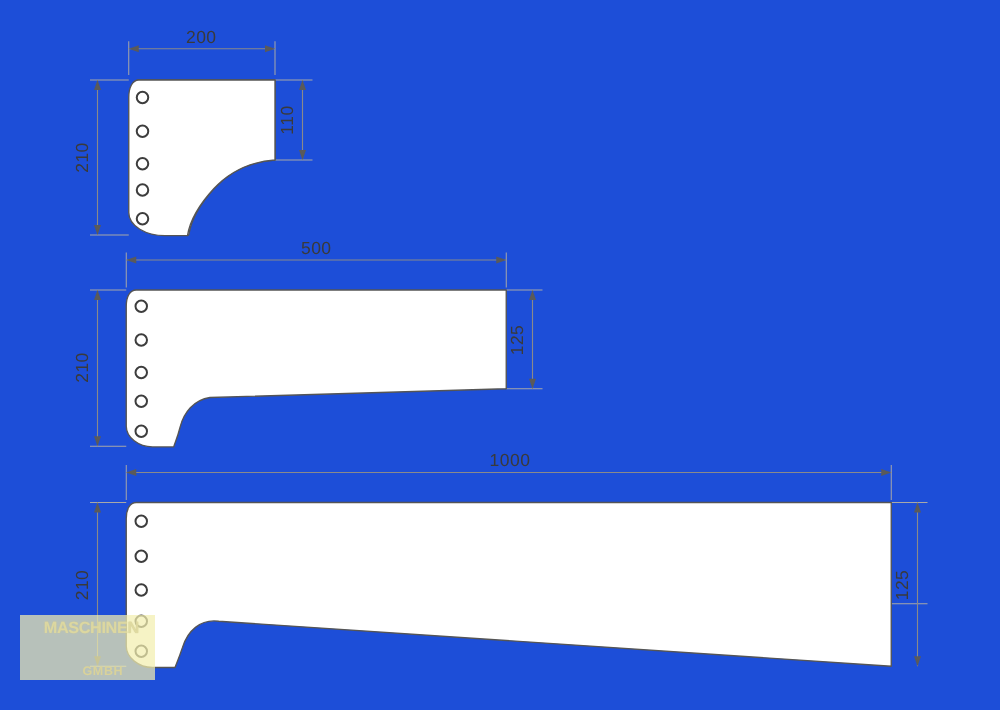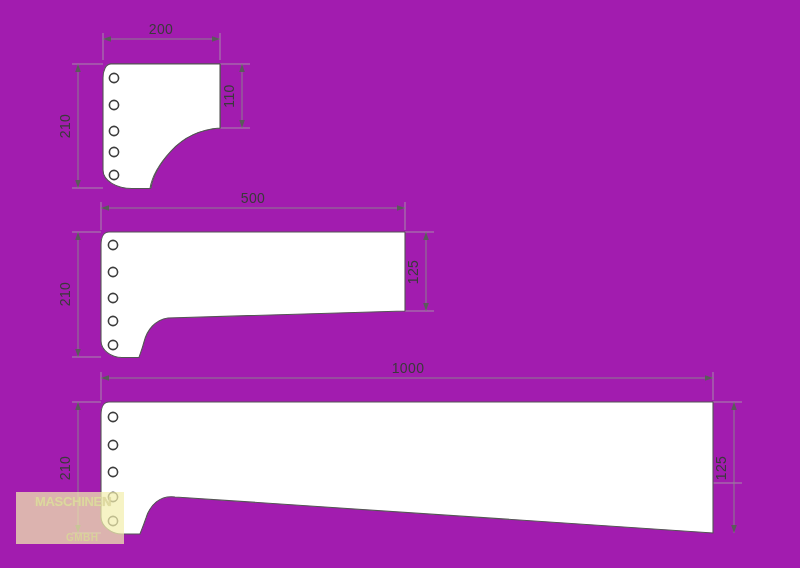--- a/index.html
+++ b/index.html
@@ -4,21 +4,21 @@
 <style>
   html, body {
     margin: 0;
     padding: 0;
     background: #ffffff;
   }
   #canvas-wrap {
     position: relative;
     width: 800px;
     height: 568px;
-    background: #a21caf;
+    background: #1d4ed8;
     overflow: hidden;
     font-family: "Liberation Sans", sans-serif;
   }
   #drawing {
     position: absolute;
     left: 0;
     top: 0;
     width: 800px;
     height: 568px;
   }

